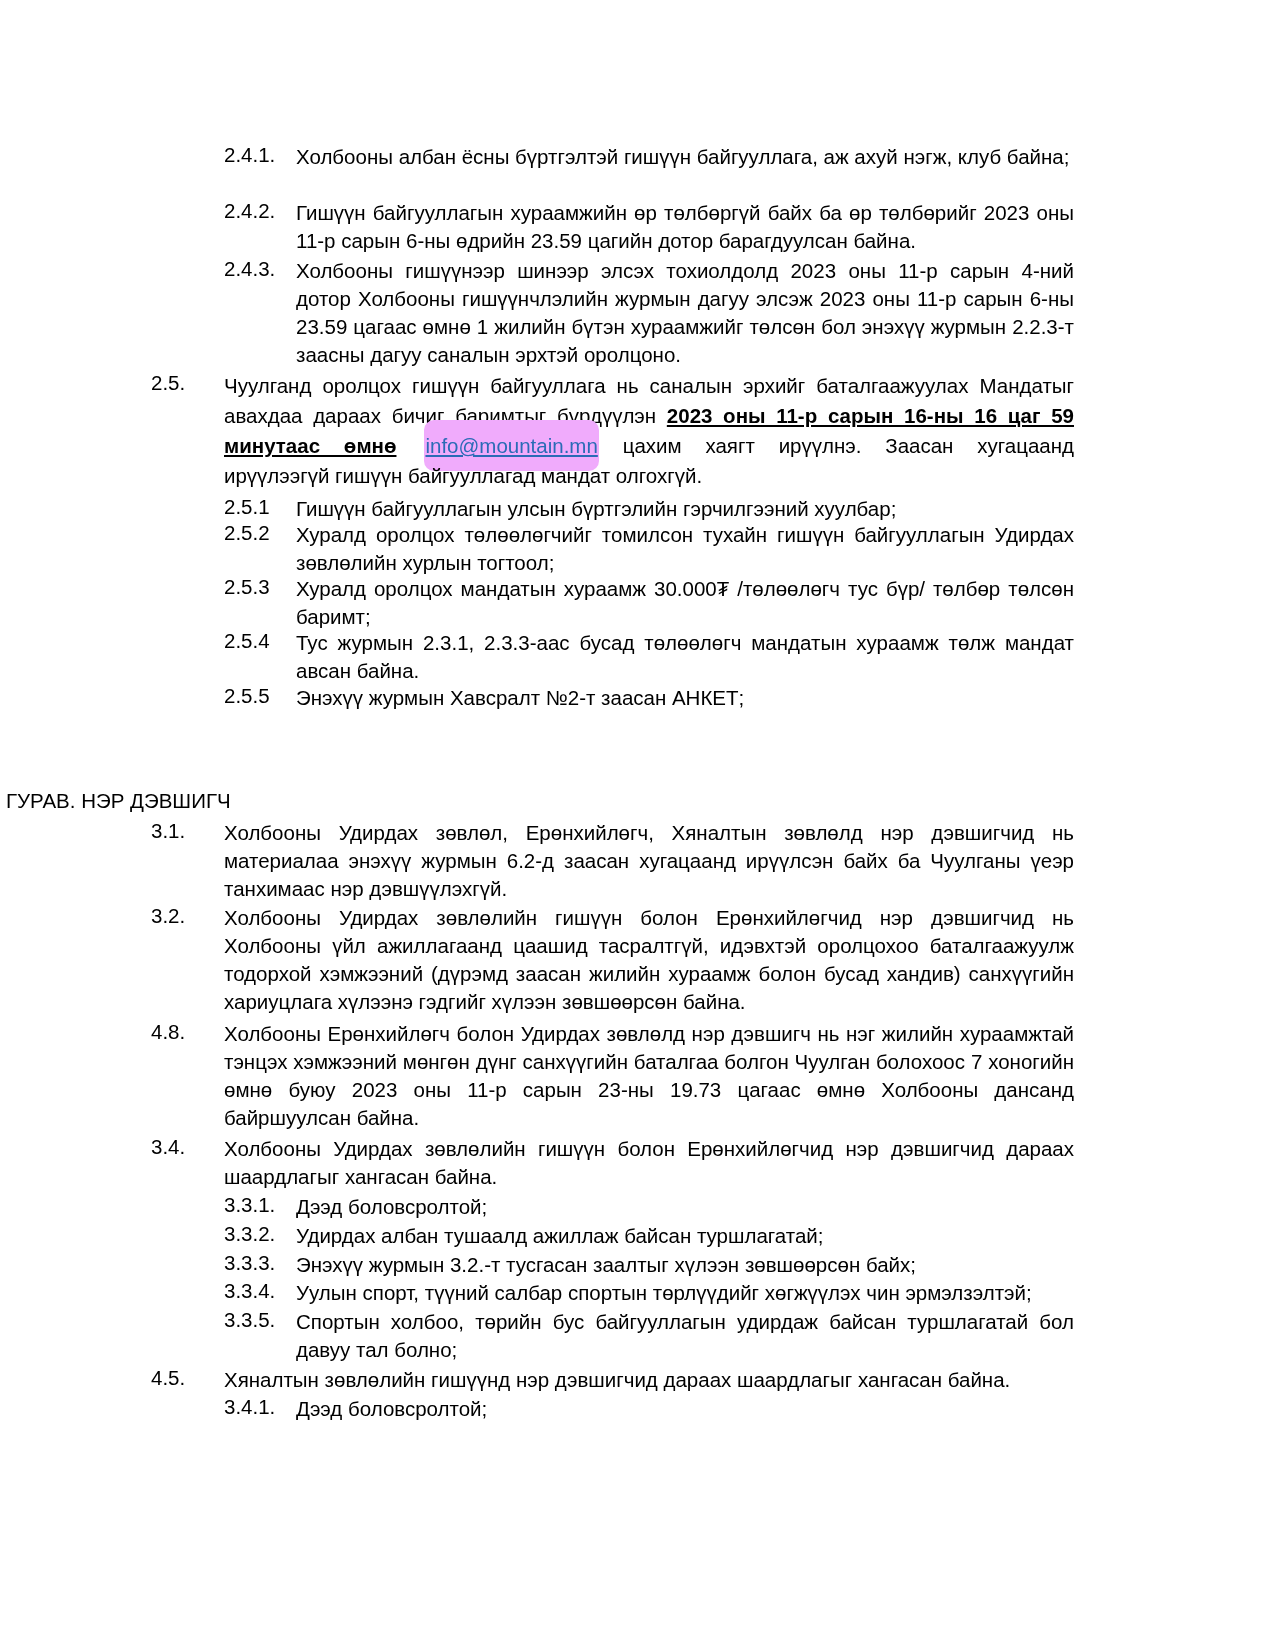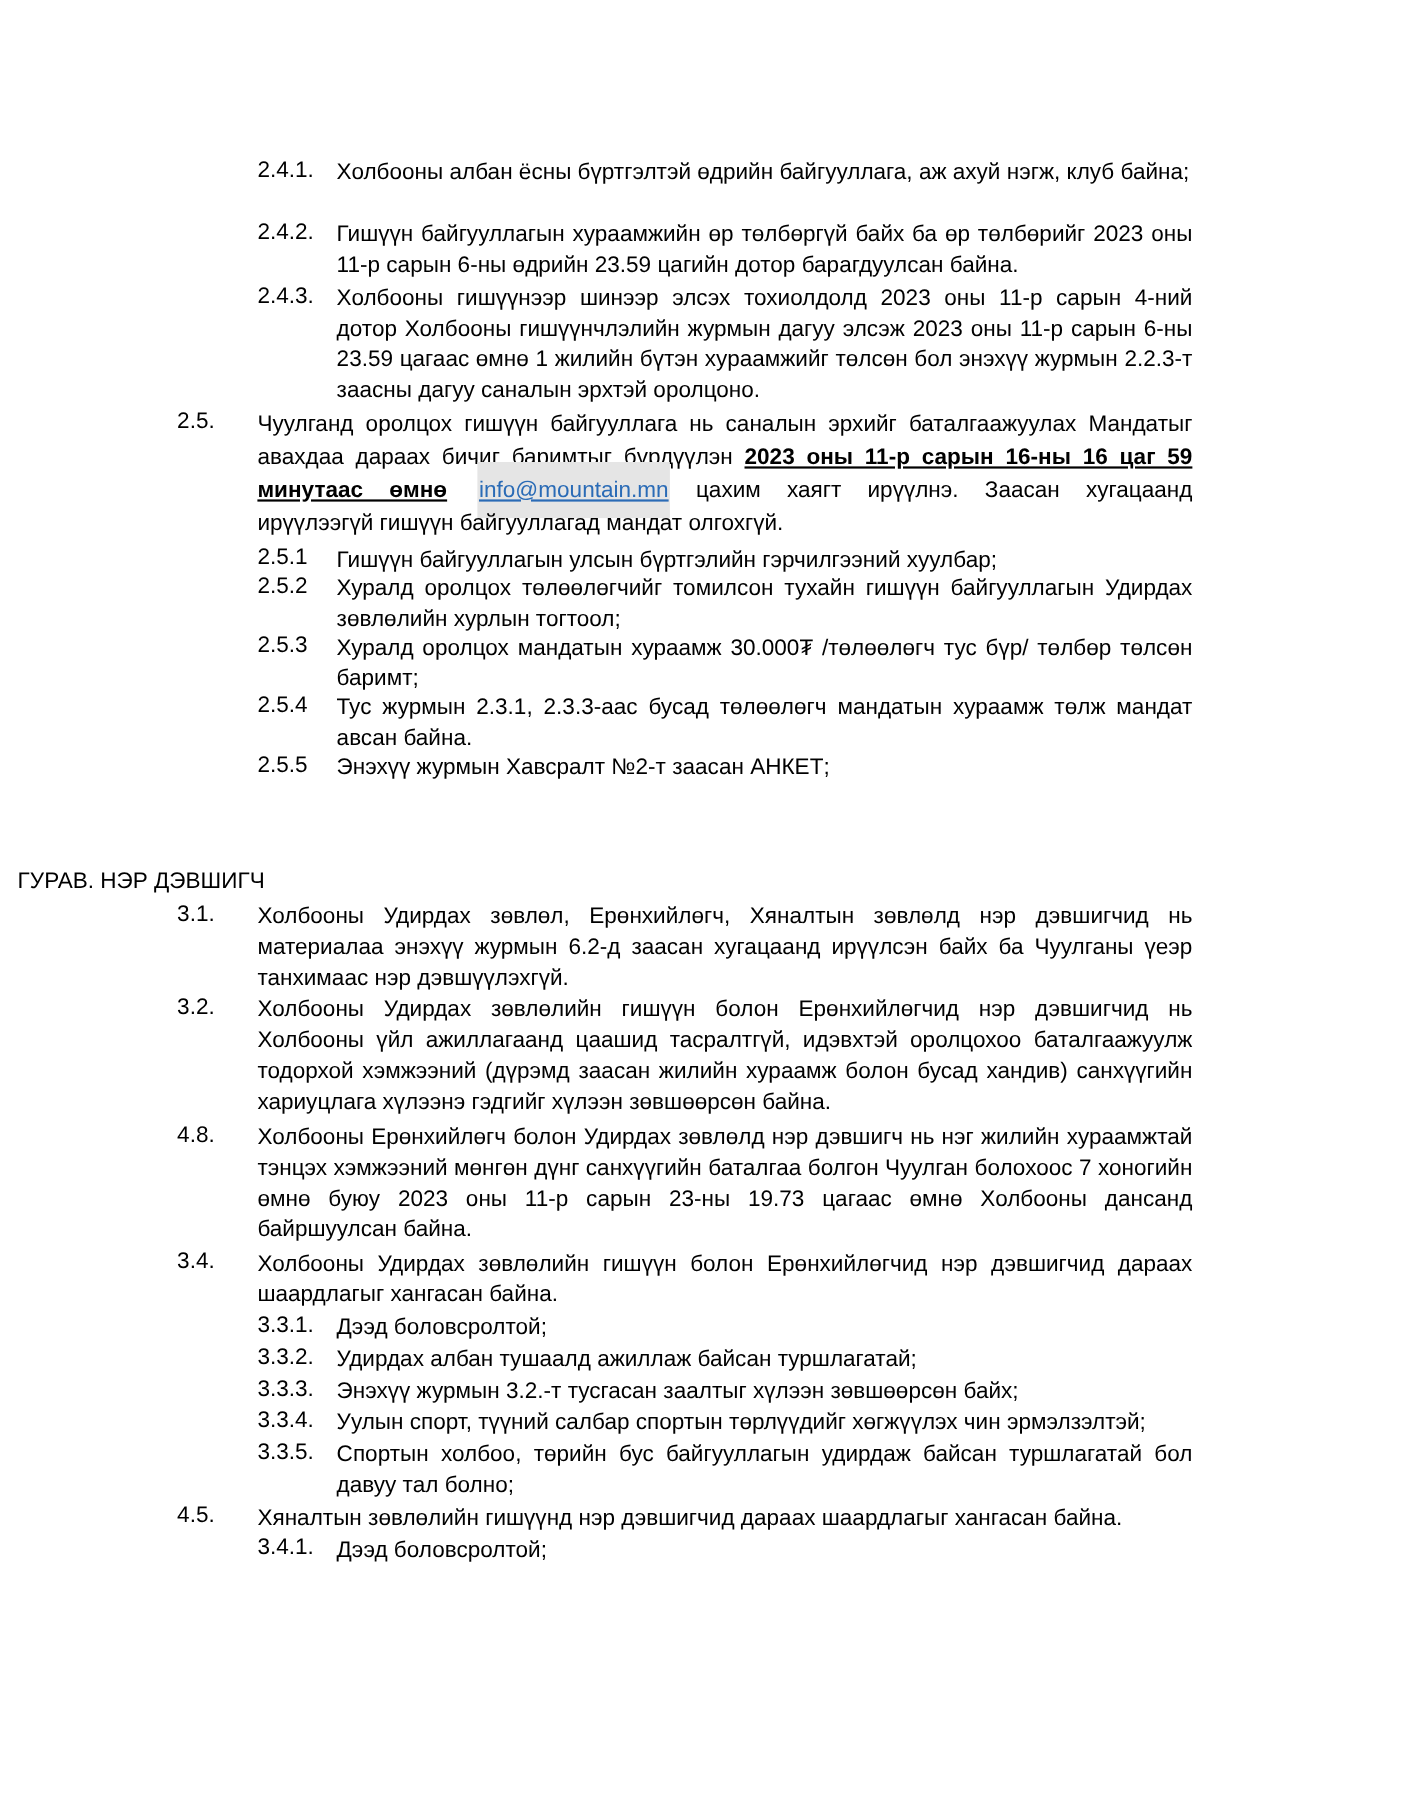--- a/index.html
+++ b/index.html
@@ -11,21 +11,21 @@
       width: 1275px;
       height: 1650px;
       position: relative;
       overflow: hidden;
       font-family: "Liberation Sans", sans-serif;
       color: #000000;
       font-size: 20.5px;
     }
     .page {
       position: absolute;
-      left: 16px;
+      left: 6px;
       top: 0;
       width: 1018px;
       height: 1650px;
     }
     .row {
       position: absolute;
       left: 0;
       width: 1275px;
     }
     .num {
@@ -49,33 +49,34 @@
       top: 787px;
       line-height: 28px;
     }
     .bold-underline {
       font-weight: bold;
       text-decoration: underline;
     }
     .email-link {
       color: #2a6bb6;
       text-decoration: underline;
-      background: #e5e5e5;
+      background: #f0abfc;
       padding: 14px 1px;
+      border-radius: 10px;
     }
     .sp { display: inline-block; width: 28px; }
   </style>
 </head>
 <body>
 
 <div class="page">
 
   <div class="row lvl2" style="top:143px;">
     <span class="num">2.4.1.</span>
-    <div class="txt">Холбооны албан ёсны бүртгэлтэй өдрийн байгууллага, аж ахуй нэгж, клуб байна;</div>
+    <div class="txt">Холбооны албан ёсны бүртгэлтэй гишүүн байгууллага, аж ахуй нэгж, клуб байна;</div>
   </div>
 
   <div class="row lvl2" style="top:199px;">
     <span class="num">2.4.2.</span>
     <div class="txt">Гишүүн байгууллагын хураамжийн өр төлбөргүй байх ба өр төлбөрийг 2023 оны 11-р сарын 6-ны өдрийн 23.59 цагийн дотор барагдуулсан байна.</div>
   </div>
 
   <div class="row lvl2" style="top:257px;">
     <span class="num">2.4.3.</span>
     <div class="txt">Холбооны гишүүнээр шинээр элсэх тохиолдолд 2023 оны 11-р сарын 4-ний дотор Холбооны гишүүнчлэлийн журмын дагуу элсэж 2023 оны 11-р сарын 6-ны 23.59 цагаас өмнө 1 жилийн бүтэн хураамжийг төлсөн бол энэхүү журмын 2.2.3-т заасны дагуу саналын эрхтэй оролцоно.</div>

